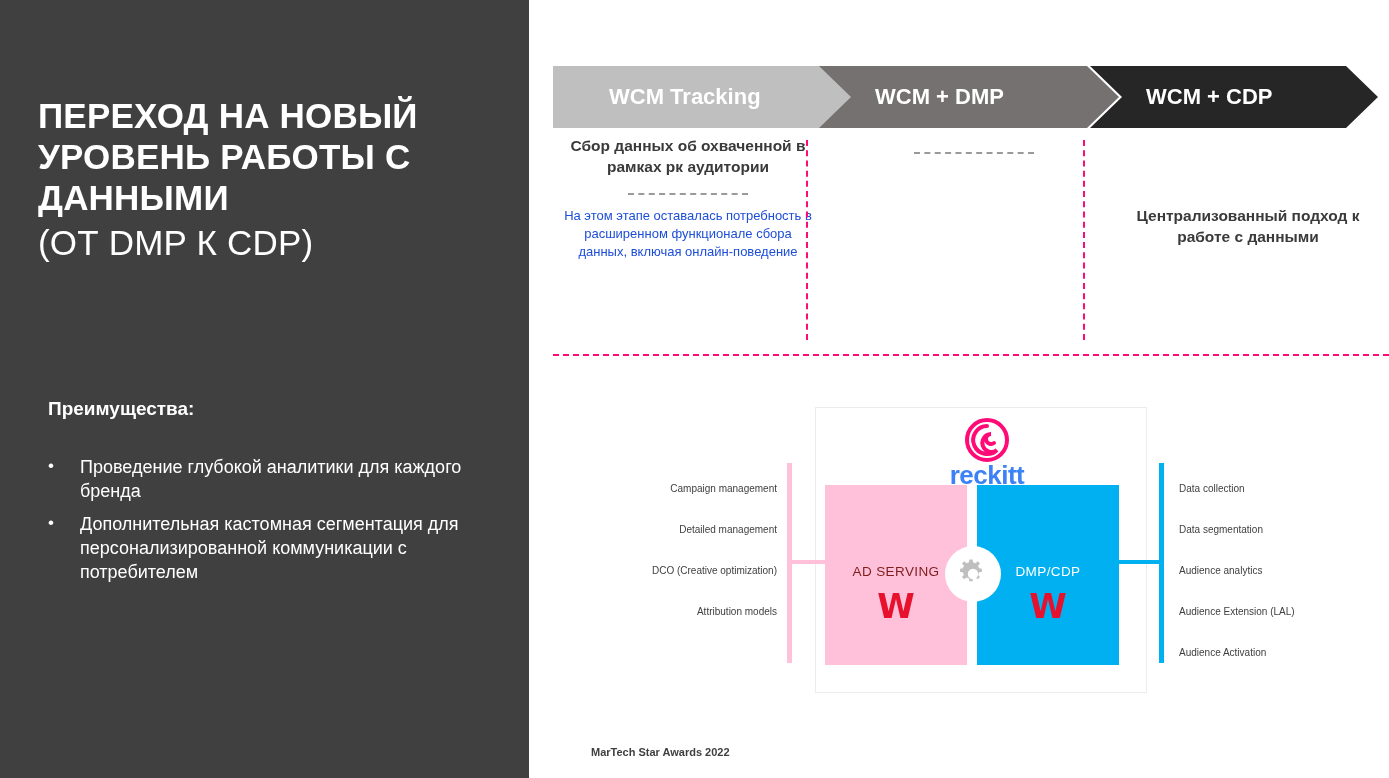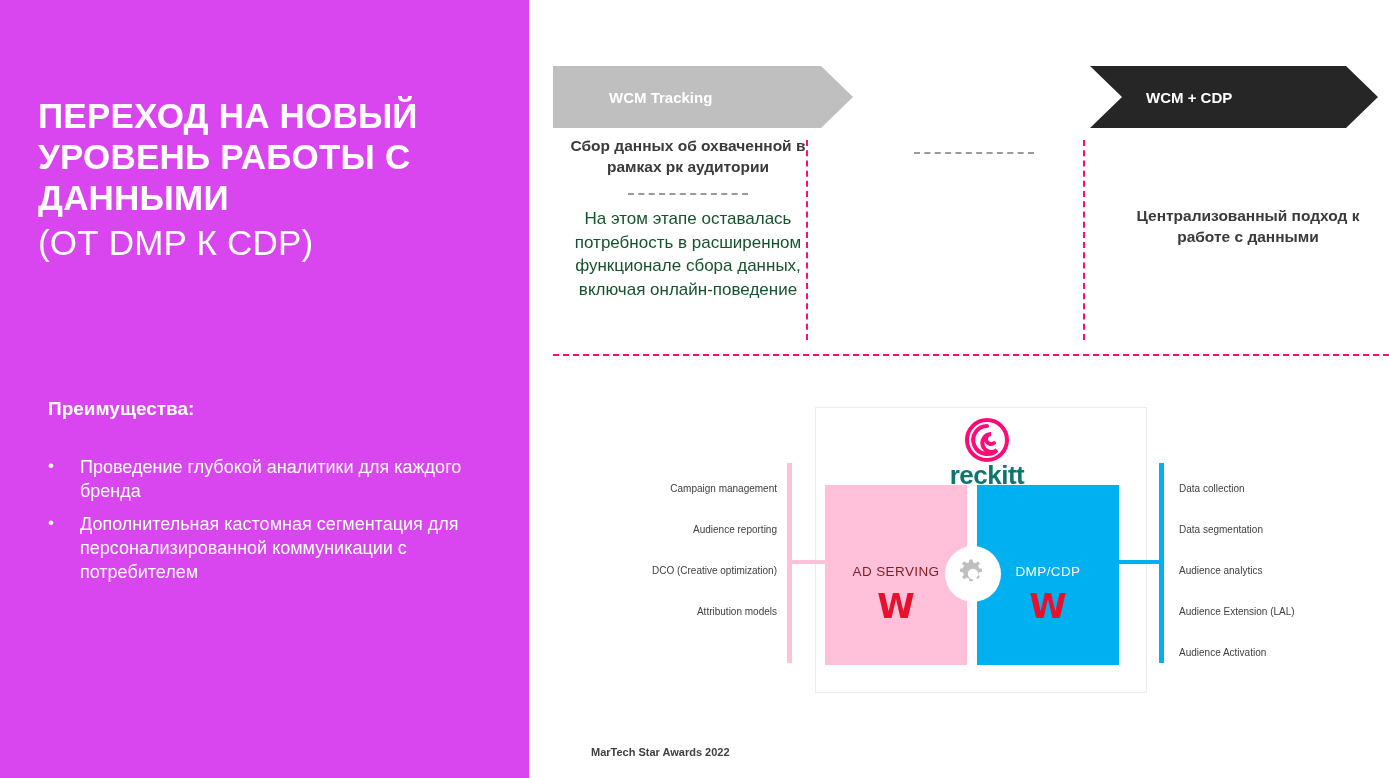--- a/index.html
+++ b/index.html
@@ -14,21 +14,21 @@
     overflow: hidden;
     font-family: "Liberation Sans", sans-serif;
   }
 
   
   .left-panel {
     position: absolute;
     left: 0; top: 0;
     width: 547px;
     height: 778px;
-    background: #d946ef;
+    background: #404040;
     color: #ffffff;
   }
   .slide-title {
     position: absolute;
     left: 38px;
     top: 96px;
     width: 470px;
     font-size: 35px;
     font-weight: bold;
     line-height: 1.17;
@@ -86,21 +86,21 @@
     width: 820px;
     height: 62px;
   }
   .chev {
     position: absolute;
     top: 0;
     height: 62px;
     display: flex;
     align-items: center;
     color: #ffffff;
-    font-size: 15px;
+    font-size: 22px;
     font-weight: bold;
     box-sizing: border-box;
   }
   .chev span { display: block; }
   .chev-1 {
     left: 0; width: 300px;
     background: #bfbfbf;
     clip-path: polygon(0 0, 268px 0, 300px 50%, 268px 100%, 0 100%);
     padding-left: 56px;
   }
@@ -143,23 +143,23 @@
     color: #3a3a3a;
   }
   .col-3 .hdr { margin-top: 70px; }
   .dash-sep {
     width: 120px;
     height: 0;
     margin: 16px auto 12px auto;
     border-top: 2px dashed #9a9a9a;
   }
   .col .body {
-    font-size: 17px;
+    font-size: 13px;
     line-height: 1.38;
-    color: #14532d;
+    color: #1d4ed8;
   }
 
   
   .vsep {
     position: absolute;
     top: 140px;
     height: 200px;
     border-left: 2.5px dashed #ff0a77;
   }
   .vsep-a { left: 806px; }
@@ -197,21 +197,21 @@
     width: 120px;
     text-align: center;
   }
   .logo-mark {
     width: 44px; height: 44px;
     margin: 0 auto;
     display: block;
   }
   .logo-text {
     font-size: 26px;
-    color: #0f766e;
+    color: #3b82f6;
     font-weight: 600;
     letter-spacing: -0.5px;
     margin-top: -2px;
   }
 
   .box {
     position: absolute;
     top: 95px;
     width: 142px;
     height: 180px;
@@ -311,20 +311,23 @@
     <li>Дополнительная кастомная сегментация для персонализированной коммуникации с потребителем</li>
   </ul>
 </div>
 
 <div class="right-area">
 
   <div class="chevron-bar">
     <div class="chev chev-1">
       <span>WCM Tracking</span>
     </div>
+    <div class="chev chev-2">
+      <span>WCM + DMP</span>
+    </div>
     <div class="chev chev-3">
       <span>WCM + CDP</span>
     </div>
   </div>
 
   <div class="cols">
     <div class="col col-1">
       <div class="hdr">Сбор данных об охваченной в рамках рк аудитории</div>
       <div class="dash-sep"></div>
       <div class="body">На этом этапе оставалась потребность в расширенном функционале сбора данных, включая онлайн-поведение</div>
@@ -355,21 +358,21 @@
   </div>
 
   <div class="rail rail-left"></div>
   <div class="connector conn-left"></div>
 
   <div class="rail rail-right"></div>
   <div class="connector conn-right"></div>
 
   <div class="feat-list feat-left">
     <div class="item">Campaign management</div>
-    <div class="item">Audience reporting</div>
+    <div class="item">Detailed management</div>
     <div class="item">DCO (Creative optimization)</div>
     <div class="item">Attribution models</div>
   </div>
 
   <div class="feat-list feat-right">
     <div class="item">Data collection</div>
     <div class="item">Data segmentation</div>
     <div class="item">Audience analytics</div>
     <div class="item">Audience Extension (LAL)</div>
     <div class="item">Audience Activation</div>

